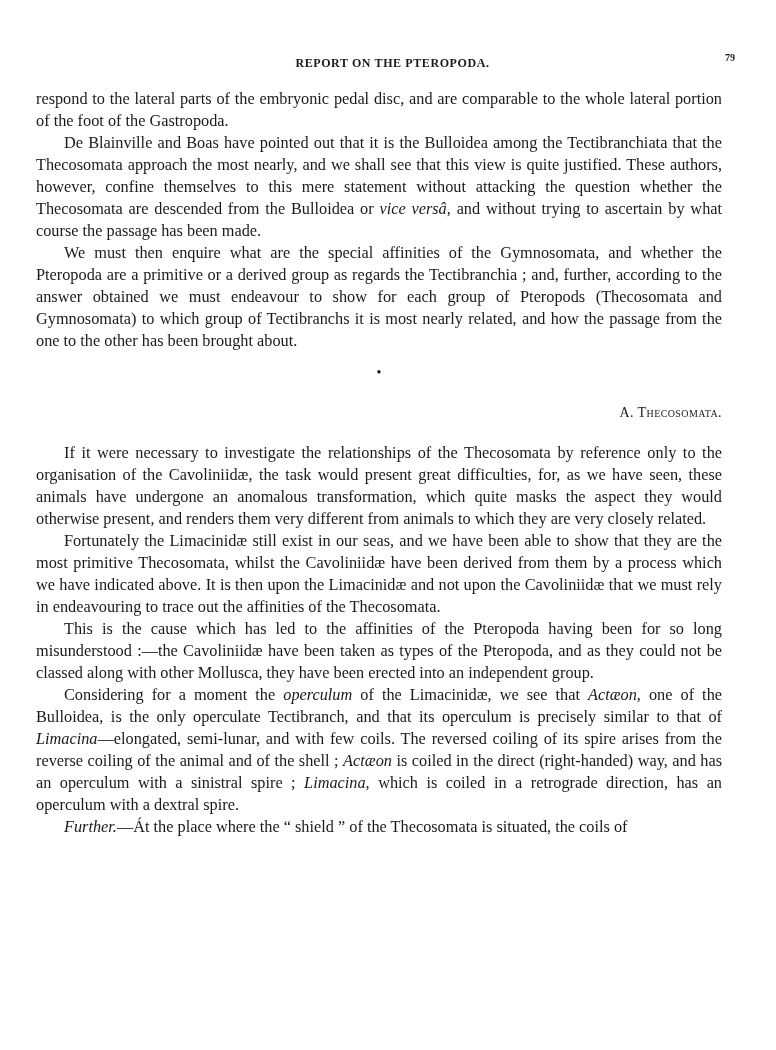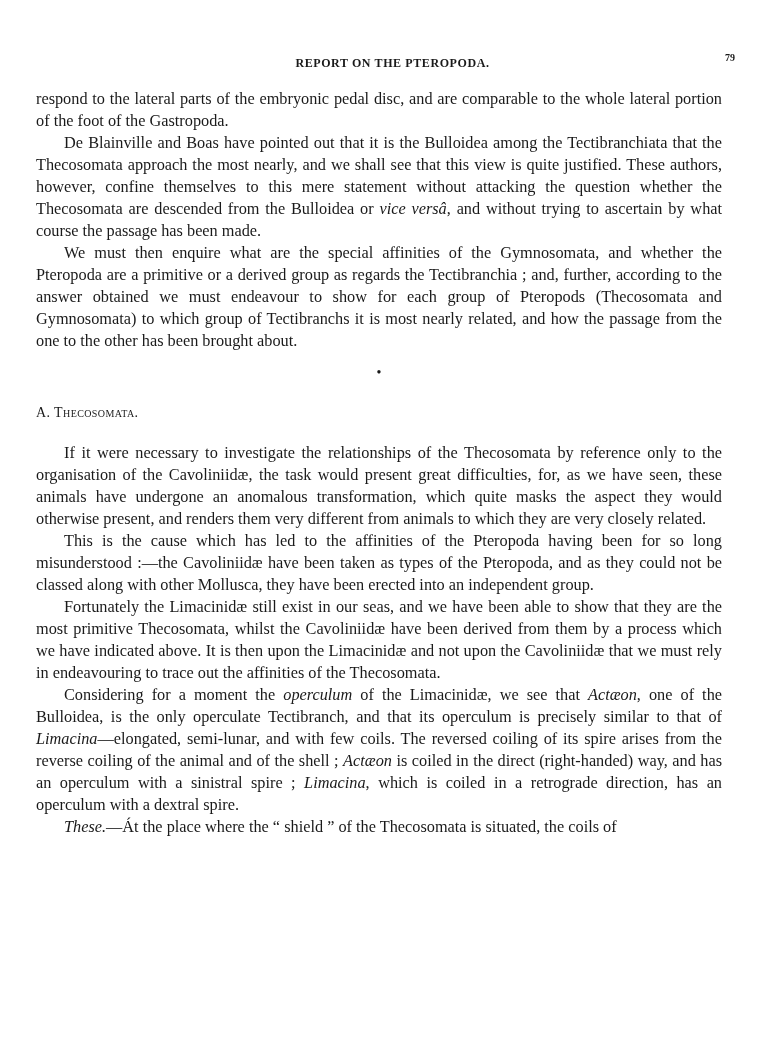--- a/index.html
+++ b/index.html
@@ -22,21 +22,21 @@
     font-family: "Liberation Serif", serif;
   }
   .body-text {
     position: absolute; left: 36px; top: 88px; width: 686px;
     font-family: "Liberation Serif", serif;
     font-size: 16.3px; line-height: 22px; text-align: justify;
   }
   .body-text p { margin: 0; text-indent: 0; }
   .body-text p.indent { text-indent: 28px; }
   .section-heading {
-    text-align: left; font-size: 14px; margin: 0;
+    text-align: right; font-size: 14px; margin: 0;
     font-family: "Liberation Serif", serif; letter-spacing: 0.4px;
   }
   .section-heading .sc { font-variant: small-caps; }
   .dot { text-align: center; height: 22px; line-height: 14px; font-size: 14px; }
   .gap-sm { height: 14px; }
   .gap-lg { height: 18px; }
   i { }
 </style>
 </head>
 <body>
@@ -58,21 +58,21 @@
     <div class="gap-sm"></div>
     <div class="dot">•</div>
     <div class="gap-sm"></div>
 
     <p class="section-heading"><span>A. T</span><span class="sc">hecosomata.</span></p>
 
     <div class="gap-lg"></div>
 
     <p class="indent">If it were necessary to investigate the relationships of the Thecosomata by reference only to the organisation of the Cavoliniidæ, the task would present great difficulties, for, as we have seen, these animals have undergone an anomalous transformation, which quite masks the aspect they would otherwise present, and renders them very different from animals to which they are very closely related.</p>
 
+    <p class="indent">Fortunately the Limacinidæ still exist in our seas, and we have been able to show that they are the most primitive Thecosomata, whilst the Cavoliniidæ have been derived from them by a process which we have indicated above.   It is then upon the Limacinidæ and not upon the Cavoliniidæ that we must rely in endeavouring to trace out the affinities of the Thecosomata.</p>
+
     <p class="indent">This is the cause which has led to the affinities of the Pteropoda having been for so long misunderstood :—the Cavoliniidæ have been taken as types of the Pteropoda, and as they could not be classed along with other Mollusca, they have been erected into an independent group.</p>
-
-    <p class="indent">Fortunately the Limacinidæ still exist in our seas, and we have been able to show that they are the most primitive Thecosomata, whilst the Cavoliniidæ have been derived from them by a process which we have indicated above.   It is then upon the Limacinidæ and not upon the Cavoliniidæ that we must rely in endeavouring to trace out the affinities of the Thecosomata.</p>
 
     <p class="indent"><span>Considering for a moment the </span><i>operculum</i><span> of the Limacinidæ, we see that </span><i>Actæon</i><span>, one of the Bulloidea, is the only operculate Tectibranch, and that its operculum is precisely similar to that of </span><i>Limacina</i><span>—elongated, semi-lunar, and with few coils.   The reversed coiling of its spire arises from the reverse coiling of the animal and of the shell ; </span><i>Actæon</i><span> is coiled in the direct (right-handed) way, and has an operculum with a sinistral spire ; </span><i>Limacina</i><span>, which is coiled in a retrograde direction, has an operculum with a dextral spire.</span></p>
 
-    <p class="indent"><i>These.</i><span>—Át the place where the “ shield ” of the Thecosomata is situated, the coils of</span></p>
+    <p class="indent"><i>Further.</i><span>—Át the place where the “ shield ” of the Thecosomata is situated, the coils of</span></p>
   </div>
 </div>
 
 </body></html>

